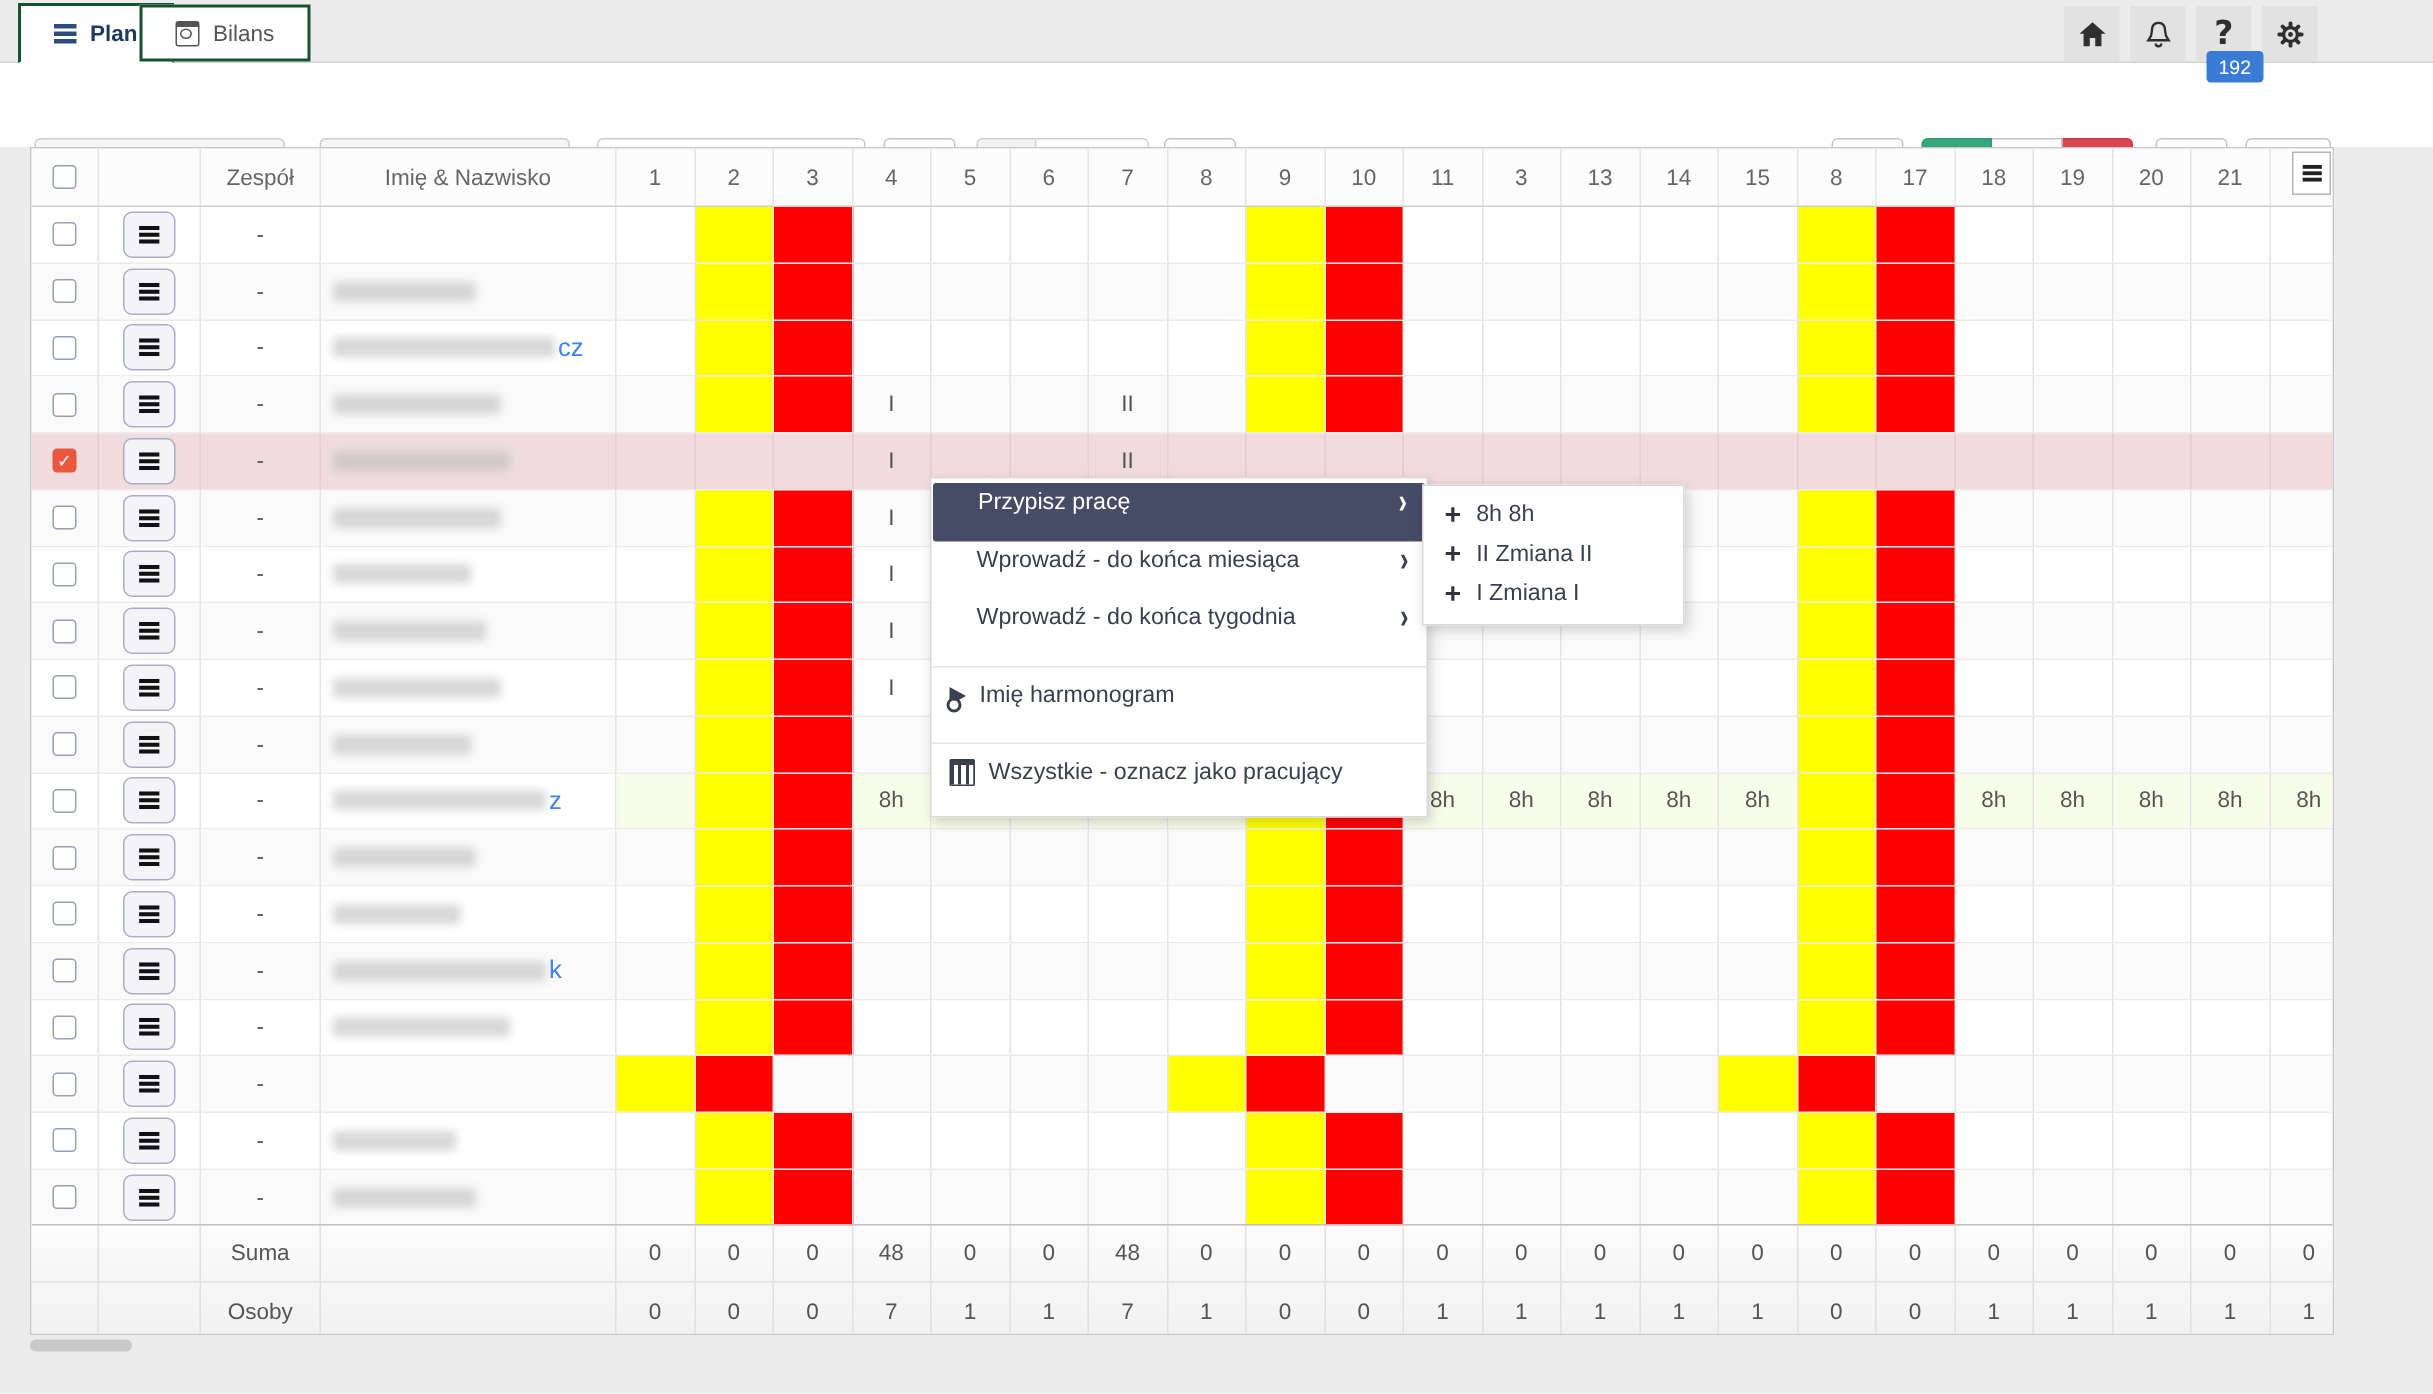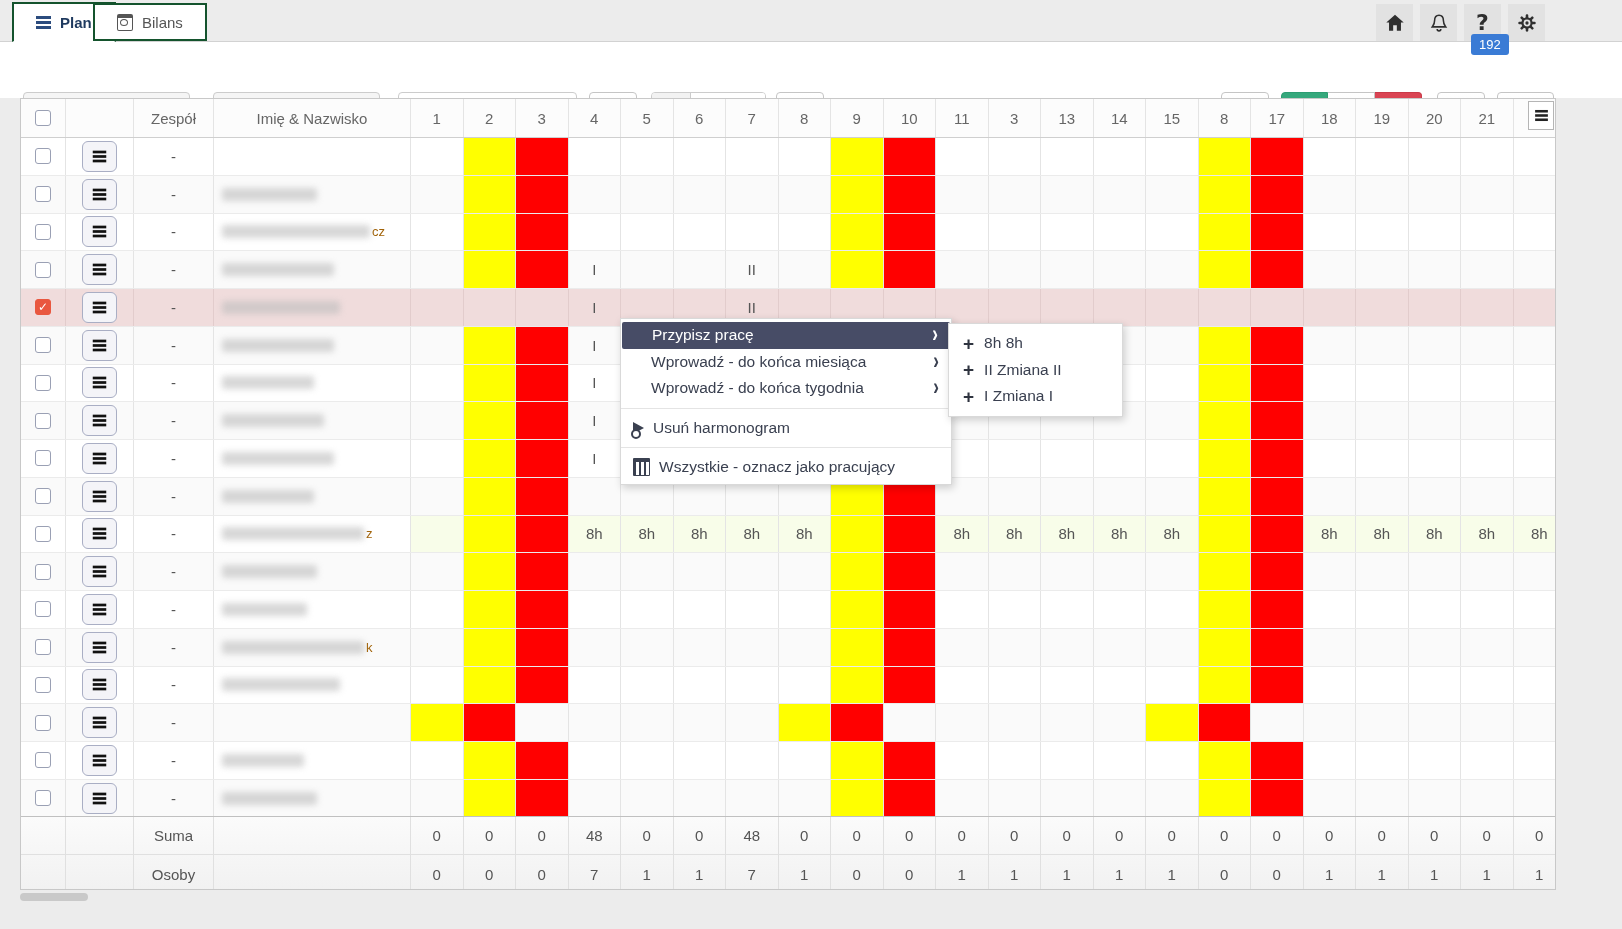--- a/index.html
+++ b/index.html
@@ -71,40 +71,40 @@
   .thead .c{color:#666;font-size:15px;}
   .row{height:36.75px;border-bottom:1px solid #ebebeb;background:#fff;}
   .row.alt{background:#fafafa;}
   .row.selected{background:#f0dcdc;}
   .row.selected .c{border-right-color:#e2cccc;}
   .cell-name{justify-content:flex-start;padding-left:8px;gap:2px;}
   .wknd-y{background:#ffff00;}
   .wknd-r{background:#ff0000;}
   .pale{background:#f8fde9;}
   .blur-bar{display:inline-block;height:13px;background:#bdbdbd;border-radius:2px;filter:blur(3px);opacity:.6;}
-  .sfx{font-size:13px;color:#a16207;}
+  .sfx{font-size:17px;color:#3b82f6;}
   .actbtn{width:33px;height:29px;background:#f4f4f8;border:1px solid #a9aec4;border-radius:6px;
           display:flex;align-items:center;justify-content:center;cursor:pointer;}
   .actbtn .bars{transform:scale(.9);color:#111;}
   .cb{width:16px;height:16px;background:#fff;border:1px solid #9aa0b4;border-radius:3px;box-sizing:border-box;
       display:flex;align-items:center;justify-content:center;cursor:pointer;}
   .cb.checked{background:#e9573f;border-color:#e9573f;color:#fff;font-size:12px;font-weight:bold;}
   .tfoot{position:absolute;left:0;top:717px;width:1545px;background:linear-gradient(#fbfbfb,#f1f1f1);border-top:1px solid #c0c0c0;}
   .frow{height:37.4px;border-bottom:1px solid #e0e0e0;}
   .frow .c{border-right:1px solid #e0e0e0;color:#555;}
   .flabel{font-size:15px;color:#444;}
   .colcfg{position:absolute;right:1px;top:2px;width:24px;height:27px;background:#fff;border:1px solid #b5b5b5;
           display:flex;align-items:center;justify-content:center;cursor:pointer;z-index:5;}
   .colcfg .bars{transform:scale(.85);color:#222;}
   .hscroll{position:absolute;left:20px;top:893px;width:1536px;height:8px;}
   .hthumb{width:68px;height:8px;background:#c9c9c9;border-radius:4px;cursor:pointer;}
   
   .cmenu{position:absolute;left:620px;top:318px;width:332px;background:#fff;border:1px solid #d9d9d9;
          box-shadow:2px 3px 8px rgba(0,0,0,.18);box-sizing:border-box;padding:3px 0;z-index:40;}
-  .mitem{height:26.5px;display:flex;align-items:center;padding:0 12px 0 30px;font-size:15.5px;
+  .mitem{height:26.5px;display:flex;align-items:center;padding:0 12px 12px 30px;font-size:15.5px;
          color:#3a4050;position:relative;cursor:pointer;}
   .mitem.hl{background:#474c66;color:#fff;margin:0 1px;border-radius:2px;}
   .mitem .mlabel{flex:1;}
   .mchev{font-weight:bold;font-size:17px;transform:scaleY(1.4);margin-left:8px;}
   .msep{height:1px;background:#e4e4e4;margin:6px 0;}
   .mi{margin-right:9px;margin-left:-18px;display:inline-flex;align-items:center;}
   .mi-cal{width:15px;height:13px;border:1.6px solid #3a4050;border-top:4.5px solid #3a4050;border-radius:1px;
           background:repeating-linear-gradient(to right,#3a4050 0 2px,transparent 2px 5px);}
   .mi-sched{width:0;height:0;border-left:11px solid #3a4050;border-top:6px solid transparent;
             border-bottom:6px solid transparent;position:relative;}
@@ -1020,21 +1020,21 @@
         <div class="mlabel">Wprowadź - do końca miesiąca</div>
         <div class="mchev">›</div>
       </div>
       <div class="mitem">
         <div class="mlabel">Wprowadź - do końca tygodnia</div>
         <div class="mchev">›</div>
       </div>
       <div class="msep"></div>
       <div class="mitem">
         <div class="mi mi-sched"></div>
-        <div class="mlabel">Usuń harmonogram</div>
+        <div class="mlabel">Imię harmonogram</div>
       </div>
       <div class="msep"></div>
       <div class="mitem">
         <div class="mi mi-cal"></div>
         <div class="mlabel">Wszystkie - oznacz jako pracujący</div>
       </div>
     </div>
 
   <div class="submenu" id="submenu">
       <div class="smitem">

